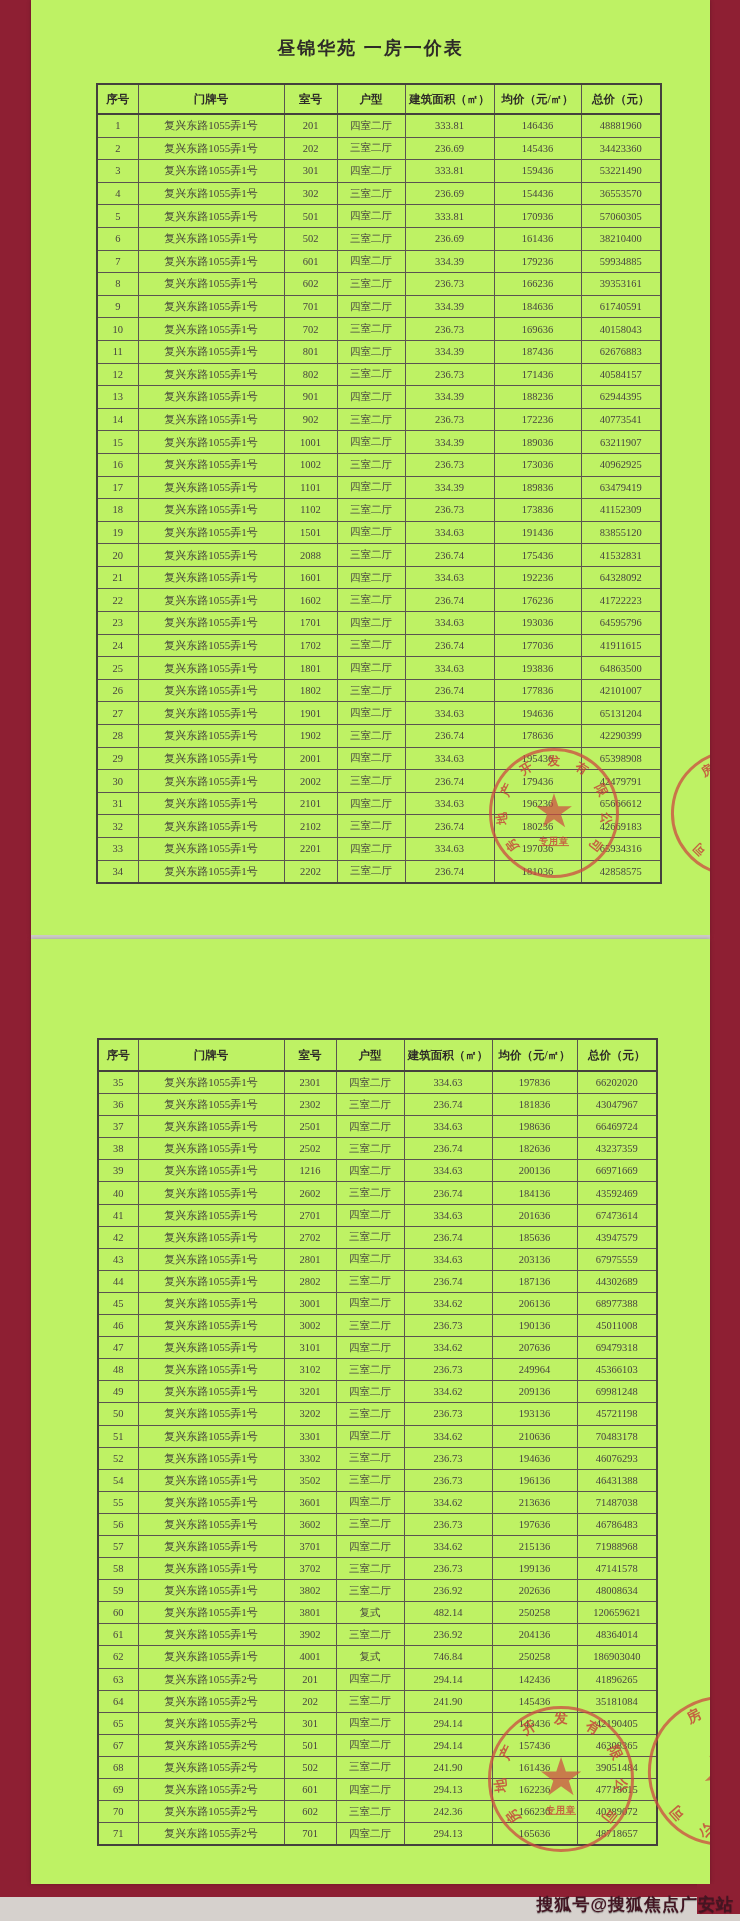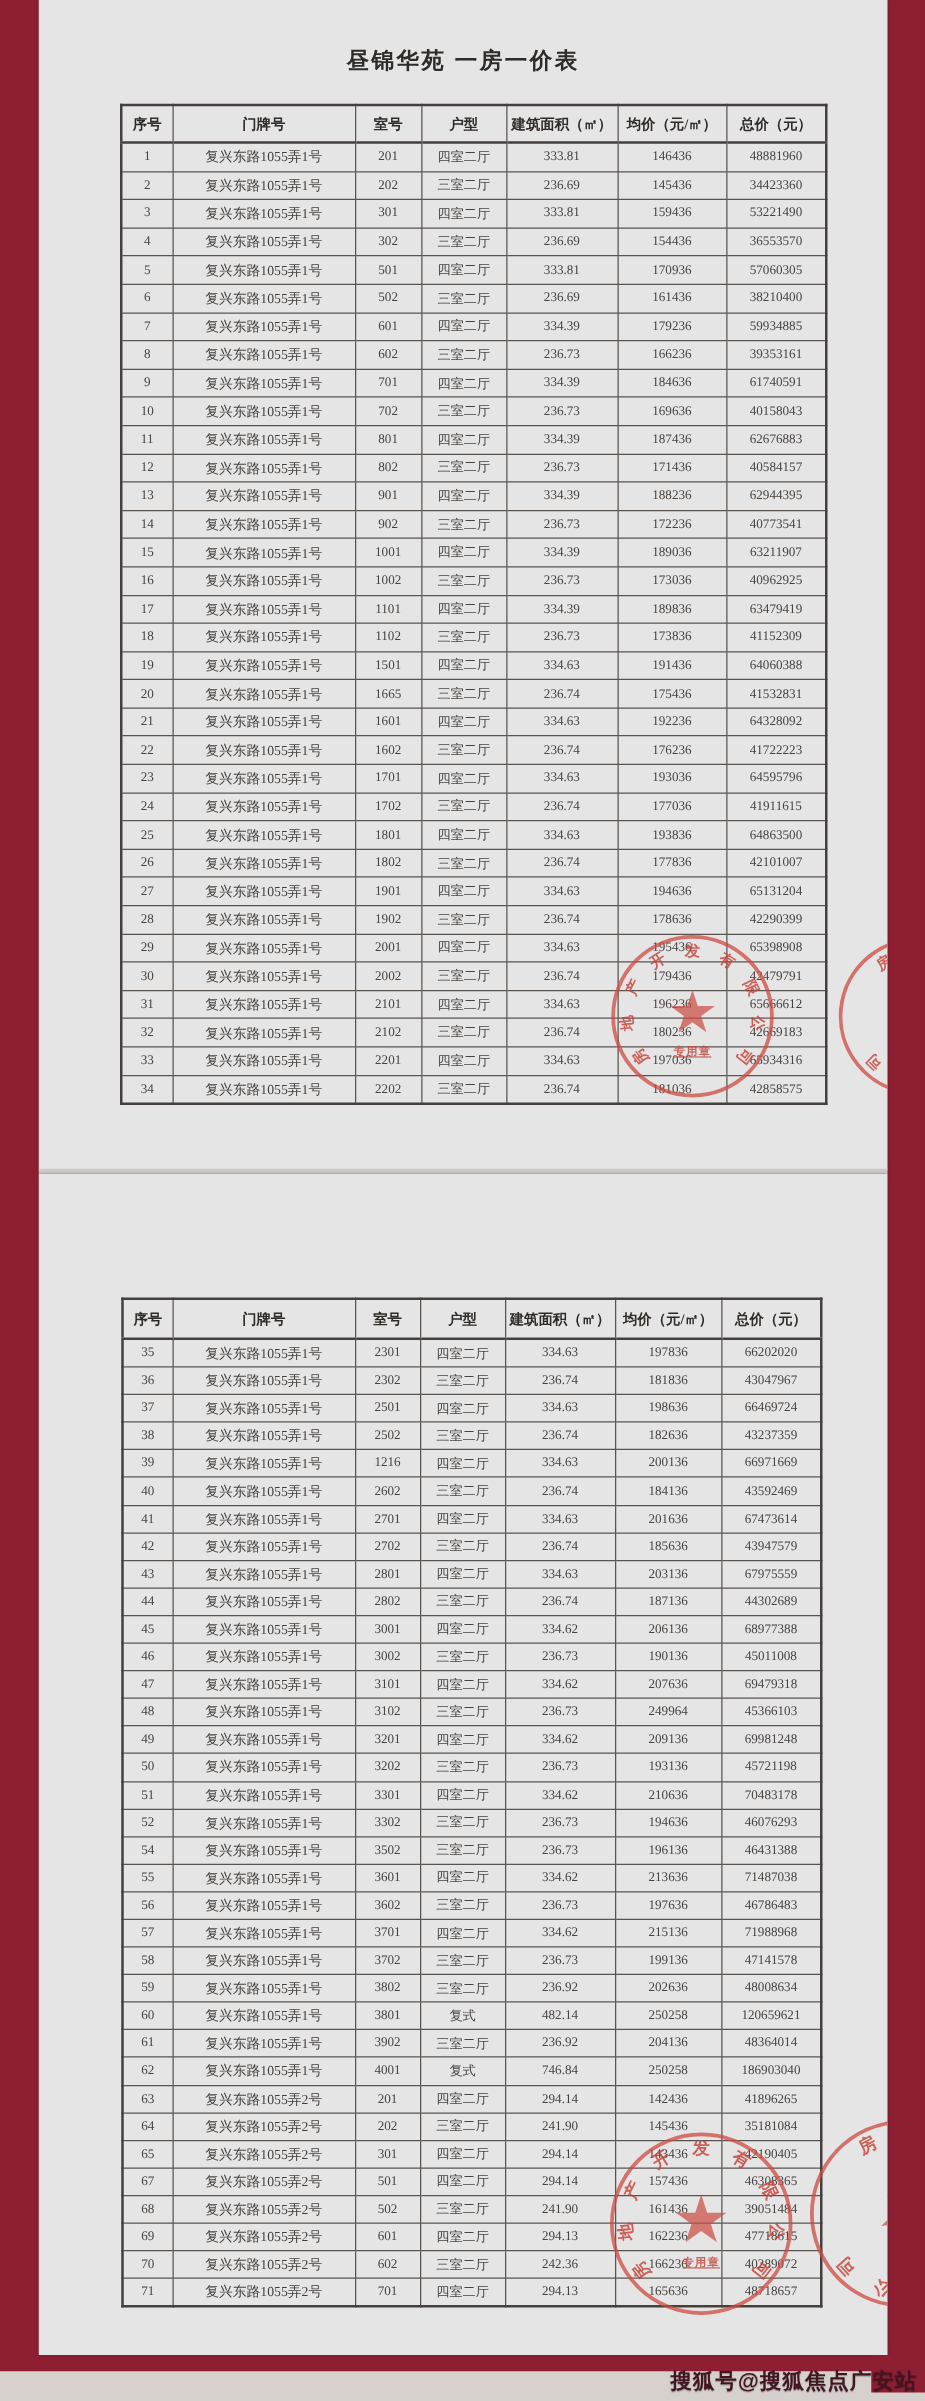--- a/index.html
+++ b/index.html
@@ -2,21 +2,21 @@
 <html><head>
 <meta charset="utf-8">
 <style>
   html,body{margin:0;padding:0;}
   body{
     width:740px;height:1921px;position:relative;overflow:hidden;
     background:#8e1f33;
     font-family:"Liberation Serif","DejaVu Serif",serif;
   }
   .page{
-    position:absolute;left:31px;width:679px;background:#e5e5e5;overflow:hidden;
+    position:absolute;left:31px;width:679px;background:#bef264;overflow:hidden;
     box-shadow:0 0 4px rgba(0,0,0,.25);
   }
   #page1{top:0;height:936px;}
   #page2{top:939px;height:945px;}
   .seam{position:absolute;left:31px;width:679px;top:935px;height:4px;background:#cfccc8;}
   .doc-title{
     position:absolute;left:0;top:36px;width:100%;text-align:center;
     font-size:18px;font-weight:bold;color:#2e2b28;letter-spacing:2px;
   }
   table.price-table{
@@ -259,26 +259,26 @@
           <td>173836</td>
           <td>41152309</td>
         </tr>
         <tr>
           <td>19</td>
           <td>复兴东路1055弄1号</td>
           <td>1501</td>
           <td>四室二厅</td>
           <td>334.63</td>
           <td>191436</td>
-          <td>64060388</td>
+          <td>83855120</td>
         </tr>
         <tr>
           <td>20</td>
           <td>复兴东路1055弄1号</td>
-          <td>1665</td>
+          <td>2088</td>
           <td>三室二厅</td>
           <td>236.74</td>
           <td>175436</td>
           <td>41532831</td>
         </tr>
         <tr>
           <td>21</td>
           <td>复兴东路1055弄1号</td>
           <td>1601</td>
           <td>四室二厅</td>

